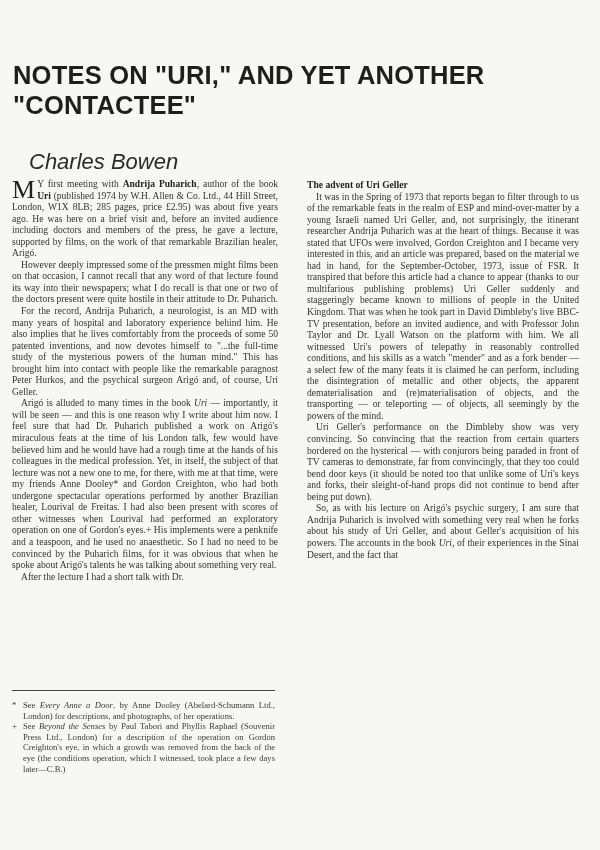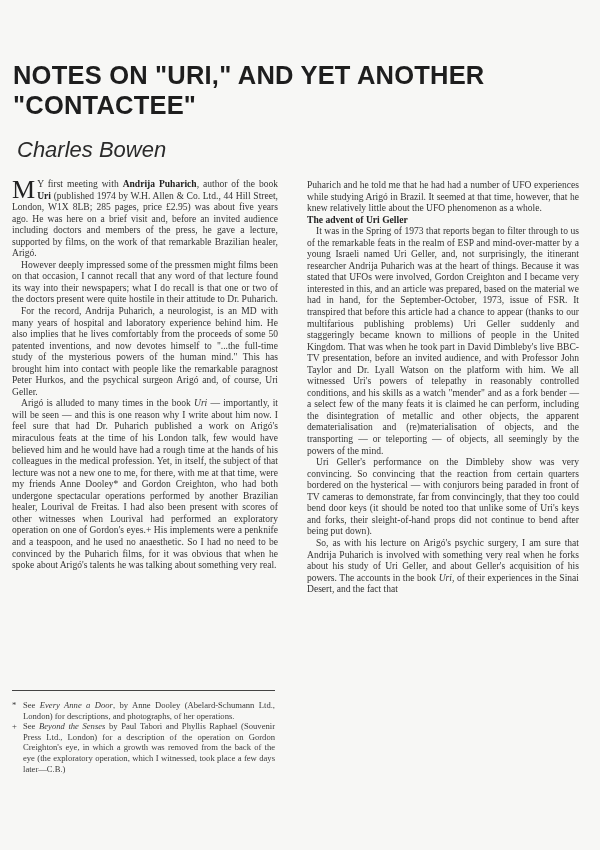--- a/index.html
+++ b/index.html
@@ -12,21 +12,21 @@
   }
   .title {
     position: absolute; left: 13px; top: 60px; width: 580px;
     font-family: "Liberation Sans", "DejaVu Sans", sans-serif;
     font-weight: bold; font-size: 25.5px; line-height: 30px;
     letter-spacing: 0.2px; color: #1e1e1e; margin: 0;
   }
   .author {
     position: absolute; left: 13px; top: 133px;
     font-family: "Liberation Sans", "DejaVu Sans", sans-serif;
-    font-style: italic; font-size: 22px; color: #2b2b2b; margin: 4px; text-align: right;
+    font-style: italic; font-size: 22px; color: #2b2b2b; margin: 16px; text-align: right;
   }
   .col {
     position: absolute; top: 178px; width: 266px;
     font-size: 9.55px; line-height: 11.55px; text-align: justify;
     color: #333;
   }
   .col-left { left: 12px; }
   .col-right { left: 307px; top: 179px; width: 272px; }
   .col p { margin: 0; text-indent: 9px; }
   .col p.first { text-indent: 0; }
@@ -57,28 +57,28 @@
   <span>NOTES ON "URI," AND YET ANOTHER</span><br>
   <span>"CONTACTEE"</span>
 </h1>
 <div class="author">Charles Bowen</div>
 
 <div class="col col-left">
   <p class="first"><span class="dropcap">M</span><span>Y first meeting with </span><b>Andrija Puharich</b><span>, author of the book </span><b>Uri</b><span> (published 1974 by W.H. Allen &amp; Co. Ltd., 44 Hill Street, London, W1X 8LB; 285 pages, price £2.95) was about five years ago. He was here on a brief visit and, before an invited audience including doctors and members of the press, he gave a lecture, supported by films, on the work of that remarkable Brazilian healer, Arigó.</span></p>
   <p>However deeply impressed some of the pressmen might films been on that occasion, I cannot recall that any word of that lecture found its way into their newspapers; what I do recall is that one or two of the doctors present were quite hostile in their attitude to Dr. Puharich.</p>
   <p>For the record, Andrija Puharich, a neurologist, is an MD with many years of hospital and laboratory experience behind him. He also implies that he lives comfortably from the proceeds of some 50 patented inventions, and now devotes himself to "...the full-time study of the mysterious powers of the human mind." This has brought him into contact with people like the remarkable paragnost Peter Hurkos, and the psychical surgeon Arigó and, of course, Uri Geller.</p>
   <p><span>Arigó is alluded to many times in the book </span><i>Uri</i><span> — importantly, it will be seen — and this is one reason why I write about him now. I feel sure that had Dr. Puharich published a work on Arigó's miraculous feats at the time of his London talk, few would have believed him and he would have had a rough time at the hands of his colleagues in the medical profession. Yet, in itself, the subject of that lecture was not a new one to me, for there, with me at that time, were my friends Anne Dooley* and Gordon Creighton, who had both undergone spectacular operations performed by another Brazilian healer, Lourival de Freitas. I had also been present with scores of other witnesses when Lourival had performed an exploratory operation on one of Gordon's eyes.+ His implements were a penknife and a teaspoon, and he used no anaesthetic. So I had no need to be convinced by the Puharich films, for it was obvious that when he spoke about Arigó's talents he was talking about something very real.</span></p>
+  <p>After the lecture I had a short talk with Dr.</p>
 </div>
 
 <div class="rule"></div>
 
 <div class="footnotes">
   <p class="fn"><span class="mark">*</span><span>See </span><i>Every Anne a Door</i><span>, by Anne Dooley (Abelard-Schumann Ltd., London) for descriptions, and photographs, of her operations.</span></p>
-  <p class="fn"><span class="mark">+</span><span>See </span><i>Beyond the Senses</i><span> by Paul Tabori and Phyllis Raphael (Souvenir Press Ltd., London) for a description of the operation on Gordon Creighton's eye, in which a growth was removed from the back of the eye (the exploratory operation, which I witnessed, took place a few days later—C.B.)</span></p>
+  <p class="fn"><span class="mark">+</span><span>See </span><i>Beyond the Senses</i><span> by Paul Tabori and Phyllis Raphael (Souvenir Press Ltd., London) for a description of the operation on Gordon Creighton's eye, in which a growth was removed from the back of the eye (the conditions operation, which I witnessed, took place a few days later—C.B.)</span></p>
 </div>
 
 <div class="col col-right">
-  <p class="first">Puharich and he told me that he had had a number of UFO experiences while studying Arigó in Brazil. It seemed at that time, however, that he knew relatively little about the UFO phenomenon as a whole.</p>
   <p class="subhead">The advent of Uri Geller</p>
   <p>It was in the Spring of 1973 that reports began to filter through to us of the remarkable feats in the realm of ESP and mind-over-matter by a young Israeli named Uri Geller, and, not surprisingly, the itinerant researcher Andrija Puharich was at the heart of things. Because it was stated that UFOs were involved, Gordon Creighton and I became very interested in this, and an article was prepared, based on the material we had in hand, for the September-October, 1973, issue of FSR. It transpired that before this article had a chance to appear (thanks to our multifarious publishing problems) Uri Geller suddenly and staggeringly became known to millions of people in the United Kingdom. That was when he took part in David Dimbleby's live BBC-TV presentation, before an invited audience, and with Professor John Taylor and Dr. Lyall Watson on the platform with him. We all witnessed Uri's powers of telepathy in reasonably controlled conditions, and his skills as a watch "mender" and as a fork bender — a select few of the many feats it is claimed he can perform, including the disintegration of metallic and other objects, the apparent dematerialisation and (re)materialisation of objects, and the transporting — or teleporting — of objects, all seemingly by the powers of the mind.</p>
   <p>Uri Geller's performance on the Dimbleby show was very convincing. So convincing that the reaction from certain quarters bordered on the hysterical — with conjurors being paraded in front of TV cameras to demonstrate, far from convincingly, that they too could bend door keys (it should be noted too that unlike some of Uri's keys and forks, their sleight-of-hand props did not continue to bend after being put down).</p>
   <p><span>So, as with his lecture on Arigó's psychic surgery, I am sure that Andrija Puharich is involved with something very real when he forks about his study of Uri Geller, and about Geller's acquisition of his powers. The accounts in the book </span><i>Uri</i><span>, of their experiences in the Sinai Desert, and the fact that</span></p>
 </div>
 
 </body></html>

